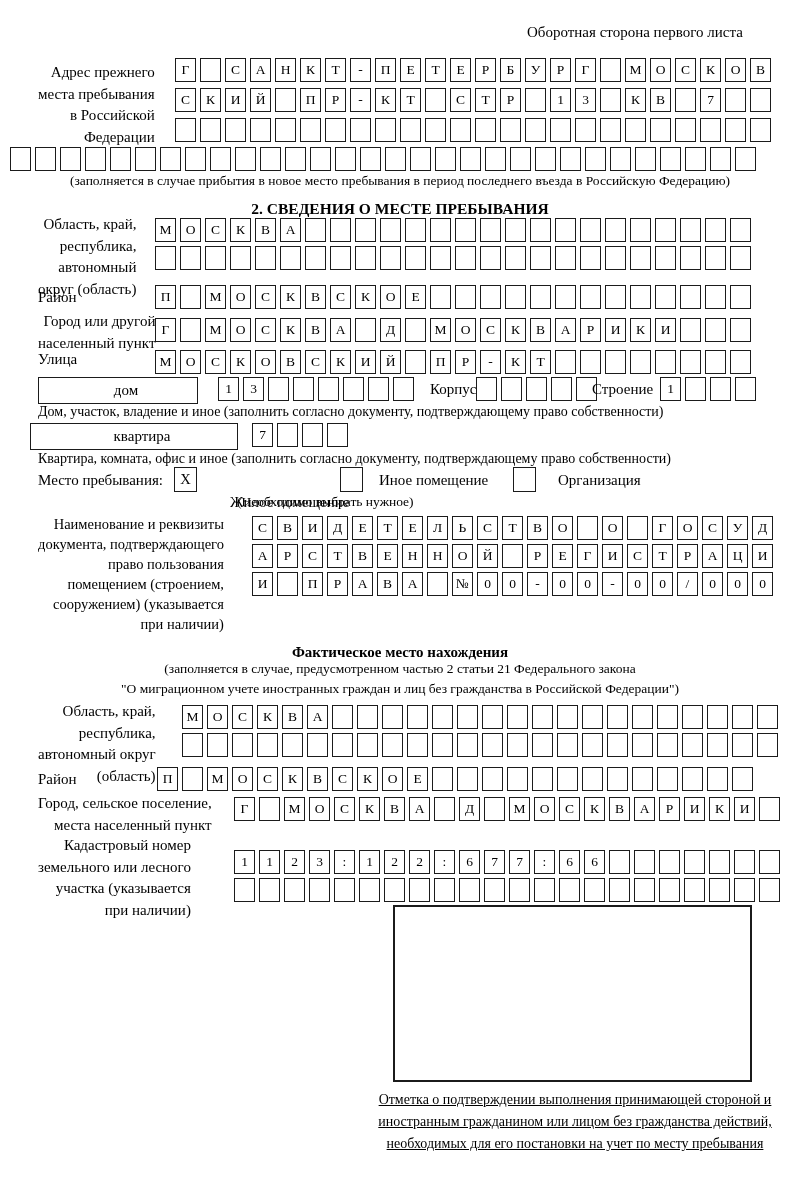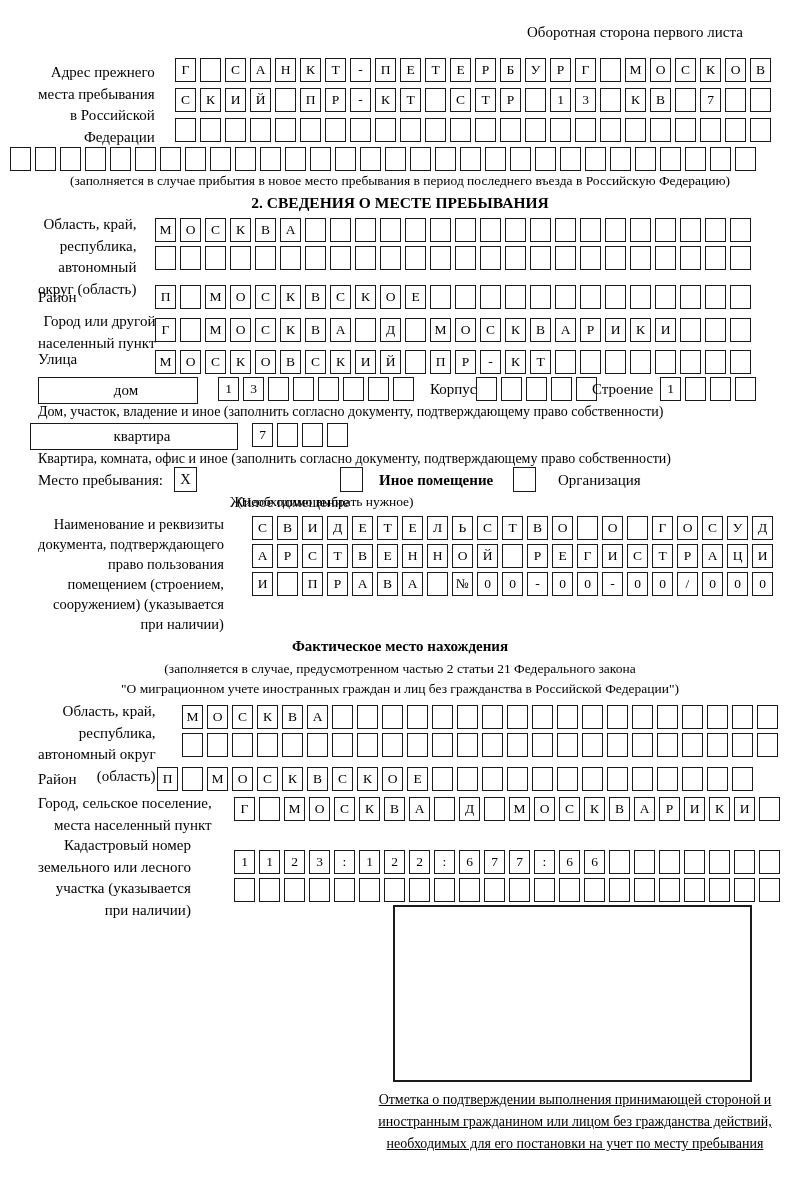--- a/index.html
+++ b/index.html
@@ -2,21 +2,21 @@
 <html><head>
 <meta charset="utf-8">
 <style>
   html,body{margin:0;padding:0;background:#fff;}
   .page{position:relative;width:800px;height:1180px;background:#ffffff;
         font-family:"Liberation Serif","DejaVu Serif",serif;color:#000;overflow:hidden;}
   .abs{position:absolute;}
   .label{font-size:15px;line-height:21.5px;white-space:pre-line;text-align:right;}
   .caption{font-size:13.5px;}
   .note-center{width:800px;text-align:center;}
-  .title{font-weight:bold;font-size:15.5px;}
+  .title{font-weight:bold;font-size:15.5px;margin-top:6px;}
   .grid{display:flex;gap:4px;}
   .grid .cell{flex:none;width:21px;height:24px;box-sizing:border-box;
         border:1.5px solid #1b1b1b;text-align:center;line-height:21px;
         font-size:13.5px;font-family:"Liberation Serif","DejaVu Serif",serif;}
   .wide-box{box-sizing:border-box;border:1.5px solid #1b1b1b;height:27px;
         display:flex;align-items:center;justify-content:center;font-size:15px;padding-left:16px;}
   .checkbox{box-sizing:border-box;width:23px;height:25px;border:1.5px solid #1b1b1b;
         text-align:center;line-height:22px;font-size:14.5px;}
   .stamp-box{box-sizing:border-box;border:2px solid #1b1b1b;background:#fff;}
   .stamp-caption{width:410px;text-align:center;font-size:14px;line-height:22px;}
@@ -322,21 +322,21 @@
       <span class="cell"></span>
       <span class="cell"></span>
       <span class="cell"></span>
     </div>
   <div class="abs caption" style="left:38px;top:451px;font-size:14px;">Квартира, комната, офис и иное (заполнить согласно документу, подтверждающему право собственности)</div>
 
   <div class="abs label" style="left:38px;top:470px;">Место пребывания:</div>
   <div class="abs checkbox" style="left:174px;top:467px;">X</div>
   <div class="abs label" style="left:206px;top:492px;margin-left:24px;">Жилое помещение</div>
   <div class="abs checkbox" style="left:340px;top:467px;"></div>
-  <div class="abs label" style="left:379px;top:470px;font-weight:bold;">Иное помещение</div>
+  <div class="abs label" style="left:379px;top:470px;">Иное помещение</div>
   <div class="abs checkbox" style="left:513px;top:467px;"></div>
   <div class="abs label" style="left:558px;top:470px;">Организация</div>
   <div class="abs caption" style="left:237px;top:494px;">(Необходимо выбрать нужное)</div>
 
   <div class="abs label" style="left:38px;top:514px;line-height:20px;font-size:14.5px;">Наименование и реквизиты
 документа, подтверждающего
 право пользования
 помещением (строением,
 сооружением) (указывается
 при наличии)</div>

